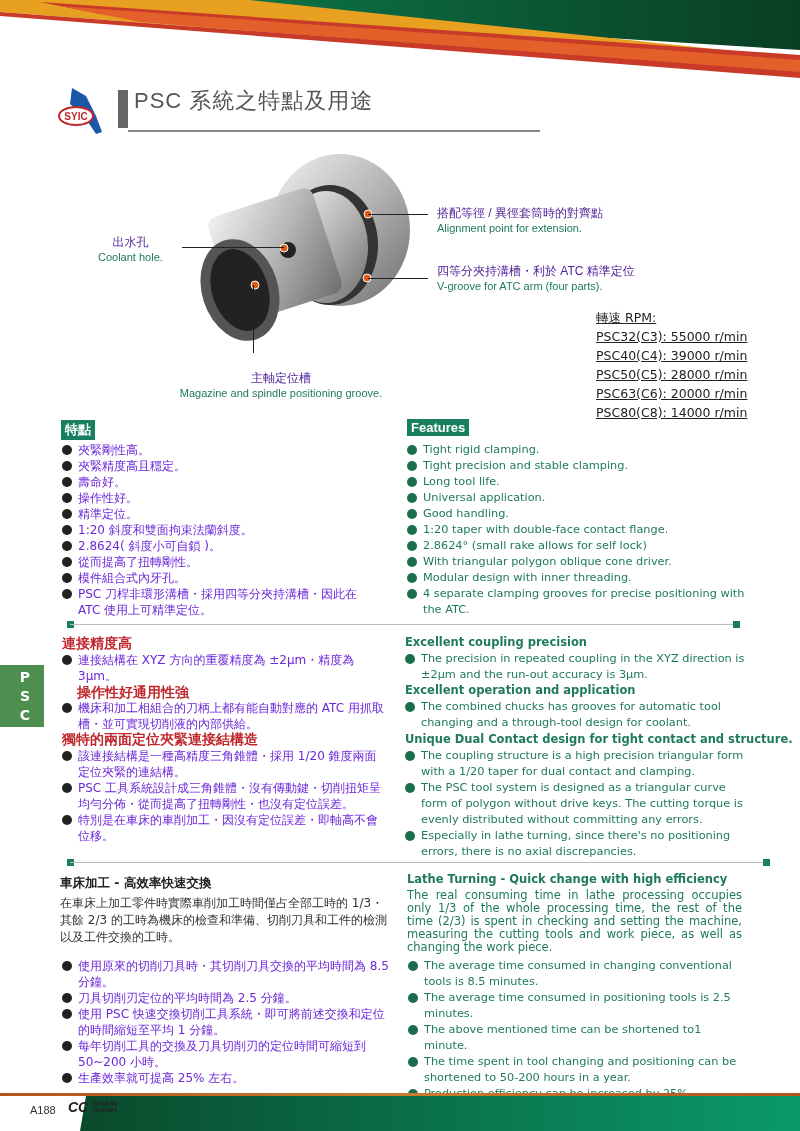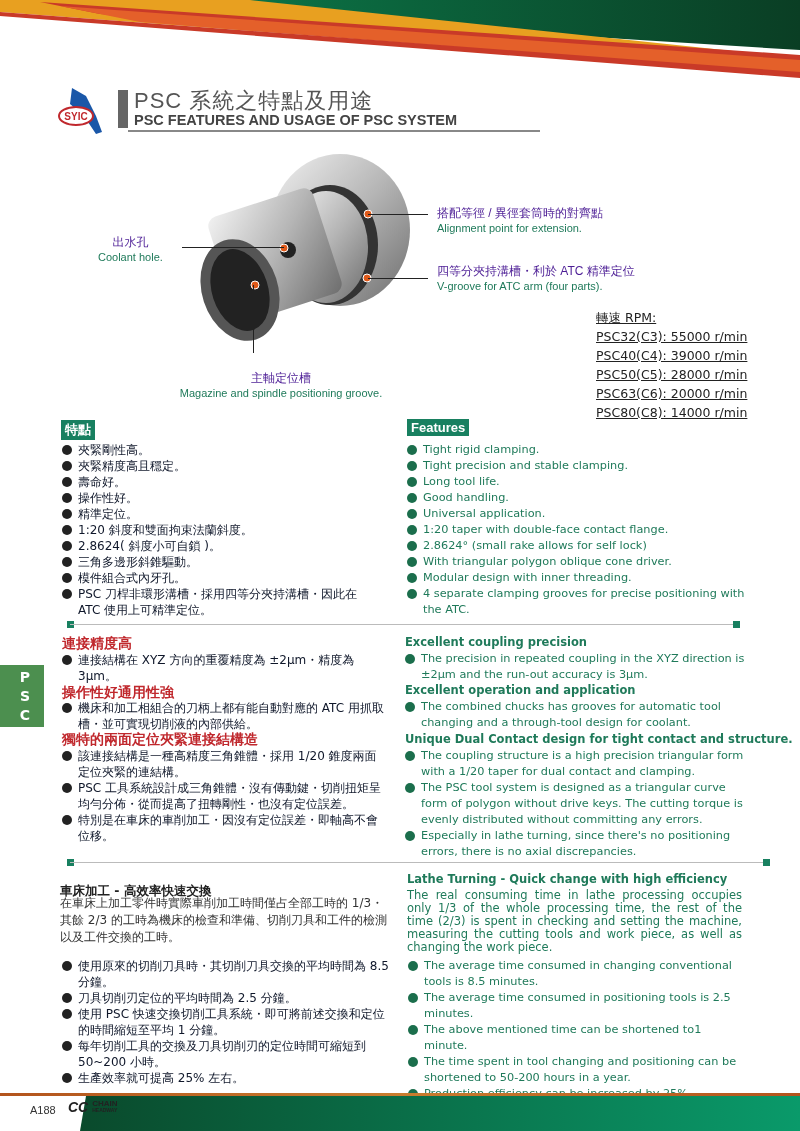--- a/index.html
+++ b/index.html
@@ -26,21 +26,21 @@
   .arrow-line { position: absolute; background: #222; }
 
   .rpm { position: absolute; left: 596px; top: 308px; font-size: 12.5px; color: #222; line-height: 19px; font-family: "DejaVu Sans", sans-serif; text-decoration: underline; }
 
   
   .tag { position: absolute; background: #188060; color: #fff; font-size: 13px; padding: 1px 4px; font-weight: bold; font-family: "Liberation Sans", sans-serif; }
 
   .list { position: absolute; list-style: none; font-size: 11.5px; line-height: 16px; }
   .list li { position: relative; padding-left: 16px; }
   .list li::before { content: ""; position: absolute; left: 0; top: 3px; width: 10px; height: 10px; border-radius: 50%; background: #222; }
-  .list.zh { color: #0f172a; font-size: 12px; }
+  .list.zh { color: #6d28d9; font-size: 12px; }
   .list.en { color: #1f7a5a; font-size: 11.3px; }
   .list.en li::before { background: #1b6e4c; }
 
   .divider { position: absolute; height: 1px; background: #bbb; }
   .divider-mark { position: absolute; width: 7px; height: 7px; background: #188060; }
 
   .sub-head-zh { position: absolute; color: #c0282d; font-weight: bold; font-size: 14px; }
   .sub-head-en { position: absolute; color: #1f7a5a; font-weight: bold; font-size: 11.5px; }
 
   .side-tab { position: absolute; left: 0; top: 665px; width: 44px; height: 62px; background: #4c8f4f; color: #fff; font-weight: bold; font-size: 14px; text-align: center; line-height: 19px; padding-top: 3px; padding-left: 6px; }
@@ -76,21 +76,20 @@
 </svg>
 
 <div class="header">
   <svg class="logo" viewBox="0 0 62 52">
     <path d="M16 2 L30 10 L40 30 L46 46 L40 48 L28 30 L14 18 Z" fill="#1a57a8"></path>
     <ellipse cx="20" cy="30" rx="17" ry="9" fill="#fff" stroke="#c0282d" stroke-width="2"></ellipse>
     <text x="20" y="34" font-size="10" text-anchor="middle" fill="#c0282d" font-family="Liberation Sans, sans-serif" font-weight="bold">SYIC</text>
   </svg>
   <div class="title-bar"></div>
   <div class="title-zh">PSC 系統之特點及用途</div>
-  <div class="title-en">PSC FEATURES AND USAGE OF PSC SYSTEM</div>
   <div class="title-line"></div>
 </div>
 
 <svg class="product" viewBox="0 0 250 220">
   <defs>
     <linearGradient id="metal" x1="0" x2="1" y1="0" y2="1">
       <stop offset="0" stop-color="#f2f2f2"></stop>
       <stop offset="0.5" stop-color="#b5b5b5"></stop>
       <stop offset="1" stop-color="#6d6d6d"></stop>
     </linearGradient>
@@ -141,32 +140,32 @@
 
 <div class="tag" style="left:61px;top:420px;">特點</div>
 <ul class="list zh" style="left:62px;top:442px;width:320px;">
   <li>夾緊剛性高。</li>
   <li>夾緊精度高且穩定。</li>
   <li>壽命好。</li>
   <li>操作性好。</li>
   <li>精準定位。</li>
   <li>1:20 斜度和雙面拘束法蘭斜度。</li>
   <li>2.8624( 斜度小可自鎖 )。</li>
-  <li>三角多邊形斜錐驅動。</li>
+  <li>從而提高了扭轉剛性。</li>
   <li>模件組合式內牙孔。</li>
   <li>PSC 刀桿非環形溝槽・採用四等分夾持溝槽・因此在 ATC 使用上可精準定位。</li>
 </ul>
 
 <div class="tag" style="left:407px;top:419px;">Features</div>
 <ul class="list en" style="left:407px;top:442px;width:345px;">
   <li>Tight rigid clamping.</li>
   <li>Tight precision and stable clamping.</li>
   <li>Long tool life.</li>
+  <li>Universal application.</li>
   <li>Good handling.</li>
-  <li>Universal application.</li>
   <li>1:20 taper with double-face contact flange.</li>
   <li>2.8624° (small rake allows for self lock)</li>
   <li>With triangular polygon oblique cone driver.</li>
   <li>Modular design with inner threading.</li>
   <li>4 separate clamping grooves for precise positioning with the ATC.</li>
 </ul>
 
 <div class="divider-mark" style="left:67px;top:621px;"></div>
 <div class="divider" style="left:70px;top:624px;width:670px;"></div>
 <div class="divider-mark" style="left:733px;top:621px;"></div>
@@ -174,21 +173,21 @@
 <div class="side-tab">
   <div>P</div>
   <div>S</div>
   <div>C</div>
 </div>
 
 <div class="sub-head-zh" style="left:62px;top:635px;">連接精度高</div>
 <ul class="list zh" style="left:62px;top:652px;width:325px;">
   <li>連接結構在 XYZ 方向的重覆精度為 ±2μm・精度為 3μm。</li>
 </ul>
-<div class="sub-head-zh" style="left:62px;top:684px;">操作性好通用性強</div>
+<div class="sub-head-zh" style="left:77px;top:684px;">操作性好通用性強</div>
 <ul class="list zh" style="left:62px;top:700px;width:325px;">
   <li>機床和加工相組合的刀柄上都有能自動對應的 ATC 用抓取槽・並可實現切削液的內部供給。</li>
 </ul>
 <div class="sub-head-zh" style="left:62px;top:731px;">獨特的兩面定位夾緊連接結構造</div>
 <ul class="list zh" style="left:62px;top:748px;width:325px;">
   <li>該連接結構是一種高精度三角錐體・採用 1/20 錐度兩面定位夾緊的連結構。</li>
   <li>PSC 工具系統設計成三角錐體・沒有傳動鍵・切削扭矩呈均勻分佈・從而提高了扭轉剛性・也沒有定位誤差。</li>
   <li>特別是在車床的車削加工・因沒有定位誤差・即軸高不會位移。</li>
 </ul>
 
@@ -204,21 +203,21 @@
 <ul class="list en" style="left:405px;top:748px;width:345px;">
   <li>The coupling structure is a high precision triangular form with a  1/20 taper for dual contact and clamping.</li>
   <li>The PSC tool system is designed as a triangular curve form of polygon without drive keys. The cutting torque is evenly distributed without committing any errors.</li>
   <li>Especially in lathe turning, since there's no positioning errors, there is no axial discrepancies.</li>
 </ul>
 
 <div class="divider-mark" style="left:67px;top:859px;"></div>
 <div class="divider" style="left:70px;top:862px;width:700px;"></div>
 <div class="divider-mark" style="left:763px;top:859px;"></div>
 
-<div class="lathe-head-zh" style="left:60px;top:875px;margin-top:8px;">車床加工 - 高效率快速交換</div>
+<div class="lathe-head-zh" style="left:60px;top:875px;">車床加工 - 高效率快速交換</div>
 <div class="para zh" style="left:60px;top:895px;width:335px;">在車床上加工零件時實際車削加工時間僅占全部工時的 1/3・其餘 2/3 的工時為機床的檢查和準備、切削刀具和工件的檢測以及工件交換的工時。</div>
 <ul class="list zh" style="left:62px;top:958px;width:330px;">
   <li>使用原來的切削刀具時・其切削刀具交換的平均時間為 8.5 分鐘。</li>
   <li>刀具切削刃定位的平均時間為 2.5 分鐘。</li>
   <li>使用 PSC 快速交換切削工具系統・即可將前述交換和定位的時間縮短至平均 1 分鐘。</li>
   <li>每年切削工具的交換及刀具切削刃的定位時間可縮短到 50~200 小時。</li>
   <li>生產效率就可提高 25% 左右。</li>
 </ul>
 
 <div class="lathe-head-en" style="left:407px;top:872px;">Lathe Turning - Quick change with high efficiency</div>

